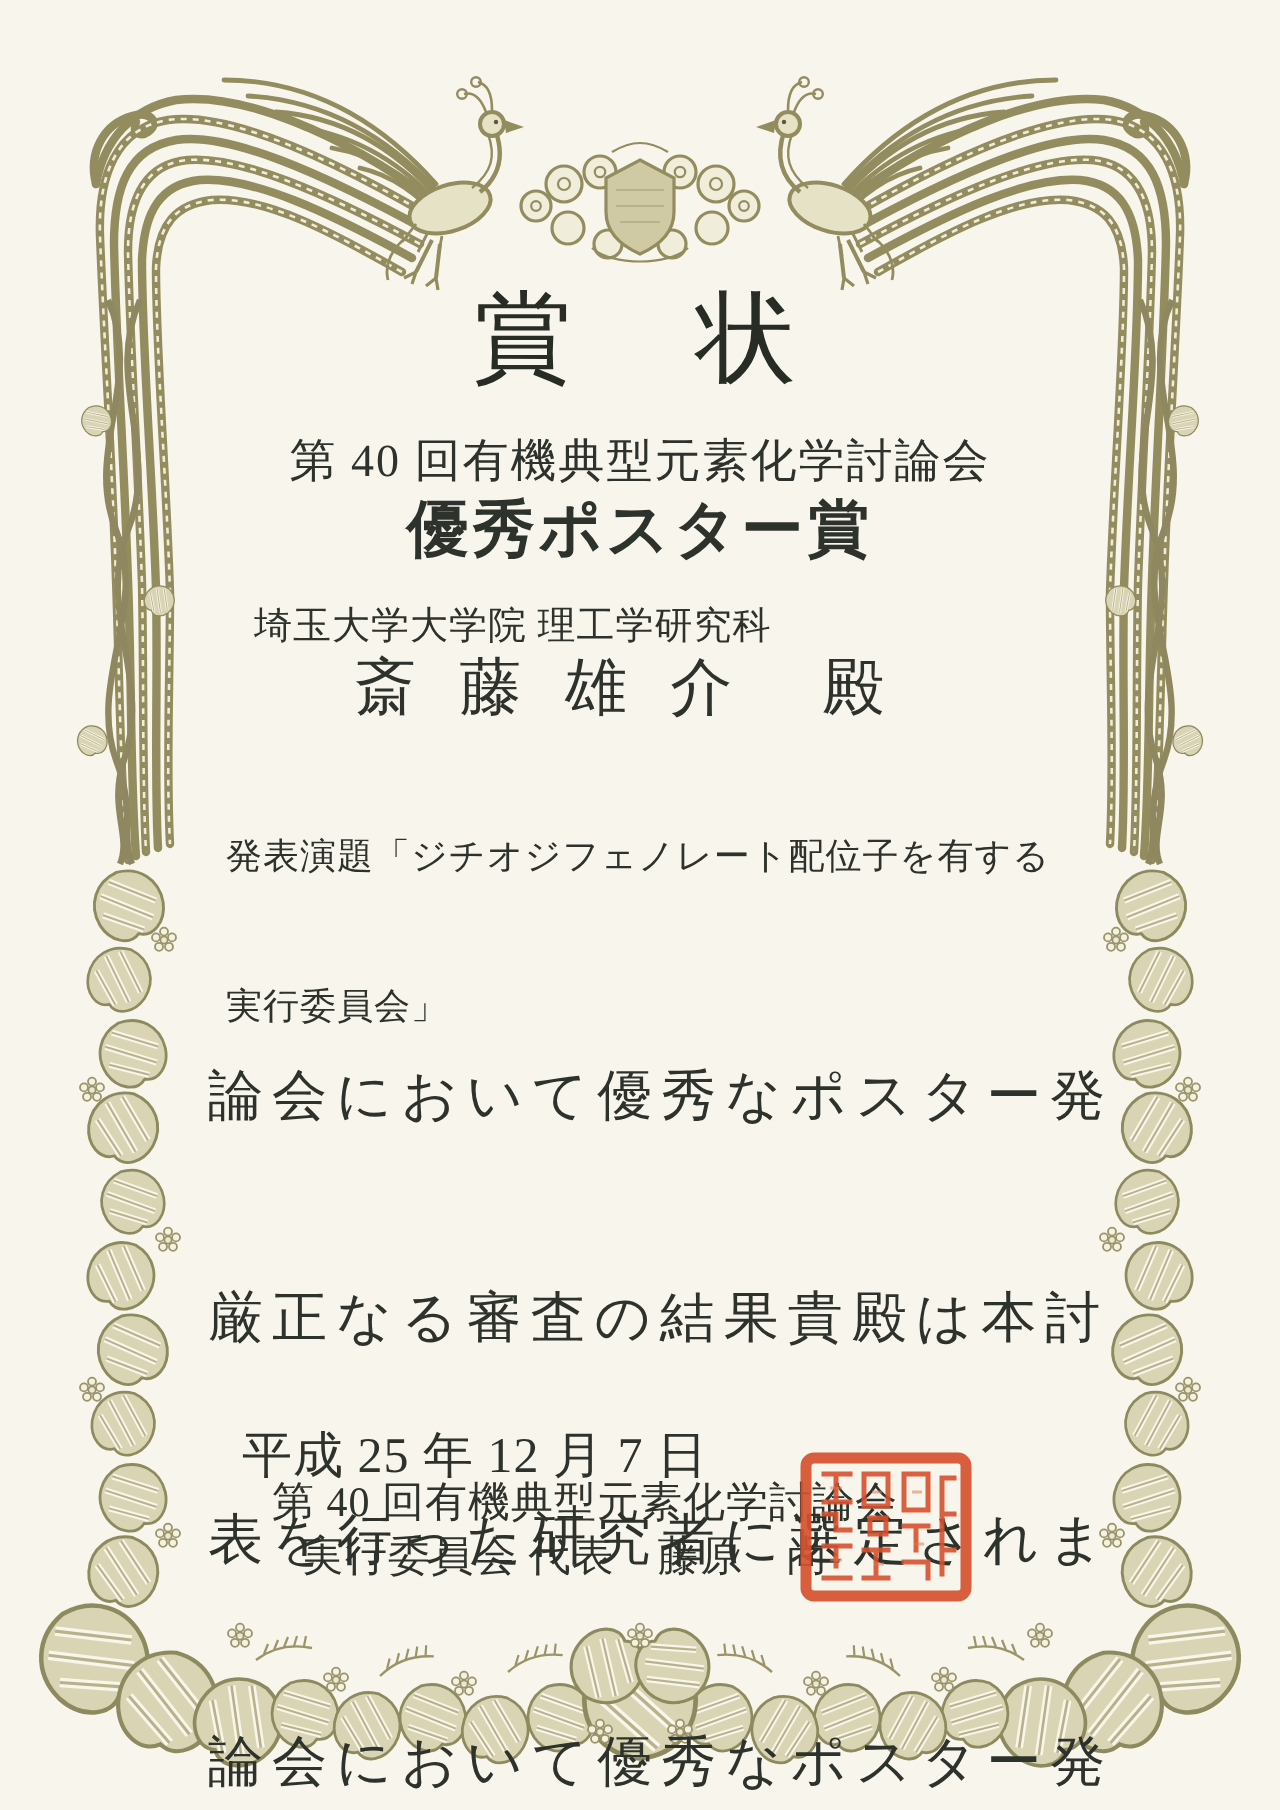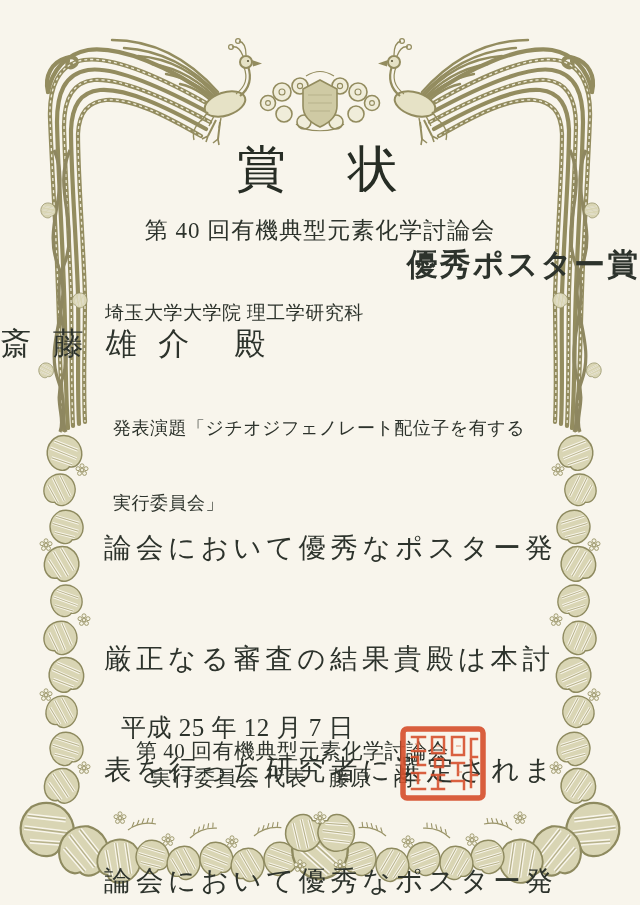--- a/index.html
+++ b/index.html
@@ -9,23 +9,23 @@
     font-family:"Liberation Serif","DejaVu Serif",serif;
     color:#2d332c;
     overflow:hidden;
   }
   .cert{position:relative;width:640px;height:905px;background:#f8f5ec;}
   .frame{position:absolute;left:0;top:0;width:640px;height:905px;}
   .content{position:absolute;left:0;top:0;width:640px;height:905px;}
   .txt{position:absolute;white-space:pre;}
   .title{left:0;right:0;top:136px;text-align:center;font-size:50px;letter-spacing:6px;color:#272d25;}
   .conf{top:215px;left:0;right:0;text-align:center;font-size:23px;letter-spacing:1px;}
-  .award{top:244px;left:0;right:0;text-align:right;font-size:31px;font-weight:bold;letter-spacing:2px;}
-  .affil{top:300px;left:105px;font-size:19px;letter-spacing:.5px;}
-  .name{top:323px;left:0;right:14px;text-align:left;font-size:31px;letter-spacing:7px;}
+  .award{top:244px;left:0;right:0;text-align:center;font-size:31px;font-weight:bold;letter-spacing:2px;}
+  .affil{top:300px;left:127px;font-size:19px;letter-spacing:.5px;}
+  .name{top:323px;left:0;right:14px;text-align:center;font-size:31px;letter-spacing:7px;}
   .pres{top:366px;left:113px;font-size:18px;line-height:25px;letter-spacing:.5px;}
   .bodytext{top:455px;left:104px;font-size:27.5px;line-height:37px;letter-spacing:4.5px;}
   .date{top:711px;left:121px;font-size:25px;letter-spacing:.5px;}
   .iss1{top:737px;left:136px;font-size:21px;letter-spacing:.5px;}
   .iss2{top:764px;left:151px;font-size:21px;letter-spacing:.5px;}
   .seal{position:absolute;left:400px;top:726px;width:86px;height:75px;}
 </style>
 </head>
 <body>
 

